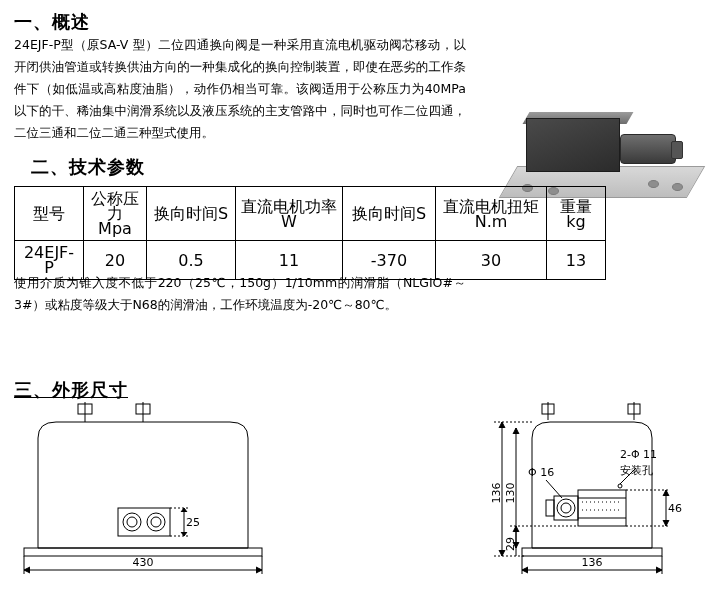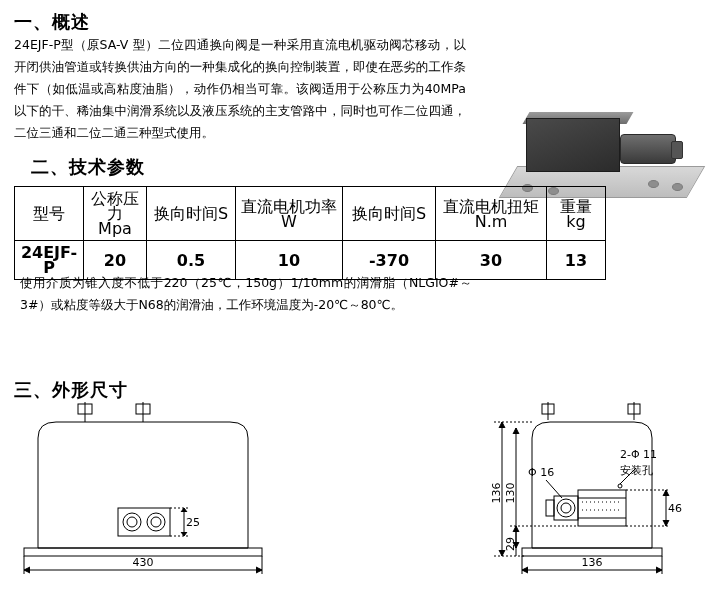--- a/index.html
+++ b/index.html
@@ -14,31 +14,31 @@
   }
   .page{position:relative;width:718px;height:602px;}
 
   .sec-title{
     font-weight:bold;
     font-size:18px;
     letter-spacing:1px;
   }
   #sec1-title{position:absolute;left:14px;top:10px;}
   #sec2-title{position:absolute;left:31px;top:155px;text-align:center;}
-  #sec3-title{position:absolute;left:14px;top:378px;}
+  #sec3-title{position:absolute;left:14px;top:378px;text-decoration:underline;}
 
   .para{
     position:absolute;
     font-size:12.5px;
     line-height:22px;
     color:#000000;
     text-align:justify;
   }
   #para1{left:14px;top:34px;width:452px;}
-  #para2{left:20px;top:272px;width:452px;}
+  #para2{left:14px;top:272px;width:452px;}
 
   
   .photo{
     position:absolute;left:508px;top:112px;width:186px;height:86px;
   }
   .photo .base{
     position:absolute;left:0;bottom:0;width:186px;height:30px;
     background:linear-gradient(180deg,#d8d8d8,#bdbdbd);
     transform:skewX(-30deg);
     border:1px solid #9a9a9a;
@@ -75,21 +75,21 @@
   }
   table.spec th, table.spec td{
     border:1px solid #000;
     text-align:center;
     vertical-align:middle;
     padding:4px 5px;
     font-weight:normal;
     line-height:15px;
   }
   table.spec thead th{height:38px;}
-  table.spec tbody td{height:26px;font-weight:bold;}
+  table.spec tbody td{height:26px;}
 
   
   .dwg{position:absolute;}
   .dim-label{font-size:11px;}
   svg text{font-family:"DejaVu Sans","Liberation Sans",sans-serif;}
 </style>
 </head>
 <body>
 
 <div class="page">
@@ -120,21 +120,21 @@
         <th style="width:82px;"><span>换向时间S</span></th>
         <th style="width:100px;"><span>直流电机扭矩</span><br><span>N.m</span></th>
         <th style="width:48px;"><span>重量kg</span></th>
       </tr>
     </thead>
     <tbody>
       <tr>
         <td>24EJF-P</td>
         <td>20</td>
         <td>0.5</td>
-        <td>10</td>
+        <td>11</td>
         <td>-370</td>
         <td>30</td>
         <td>13</td>
       </tr>
     </tbody>
   </table>
 
   <div class="para" id="para2">使用介质为锥入度不低于220（25℃，150g）1/10mm的润滑脂（NLGIO#～3#）或粘度等级大于N68的润滑油，工作环境温度为-20℃～80℃。</div>
 
   <div class="sec-title" id="sec3-title">三、外形尺寸</div>

